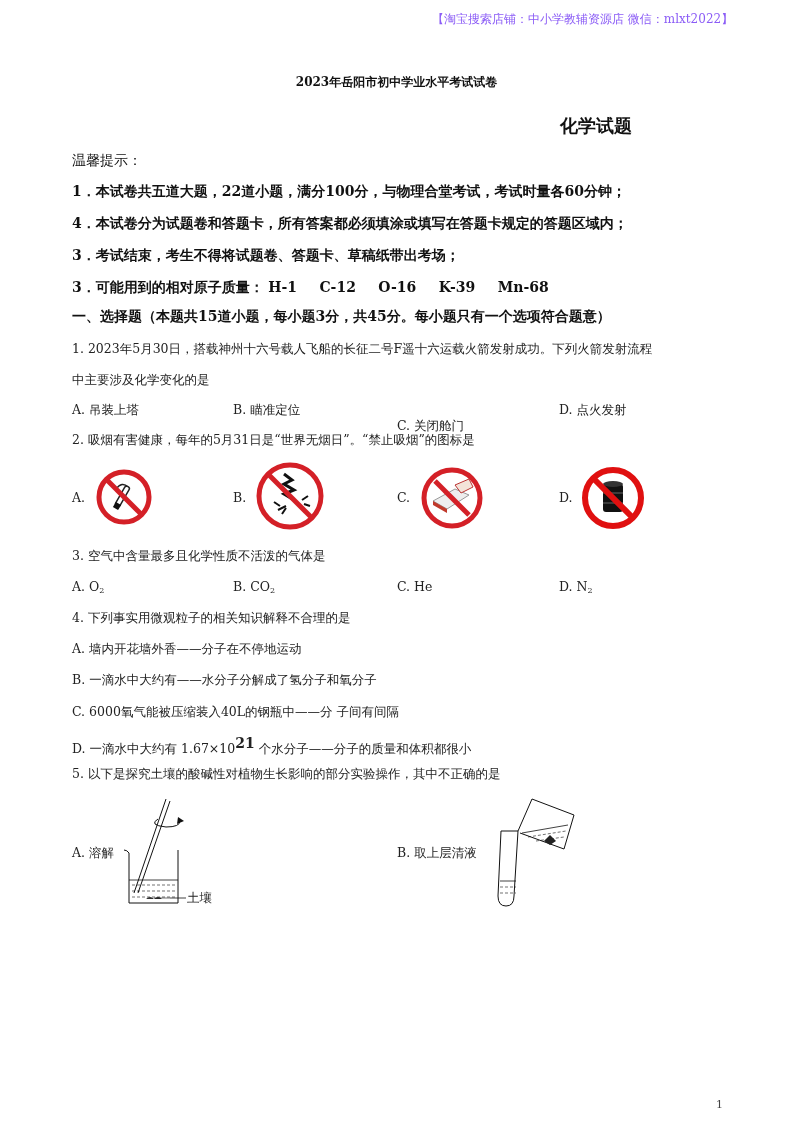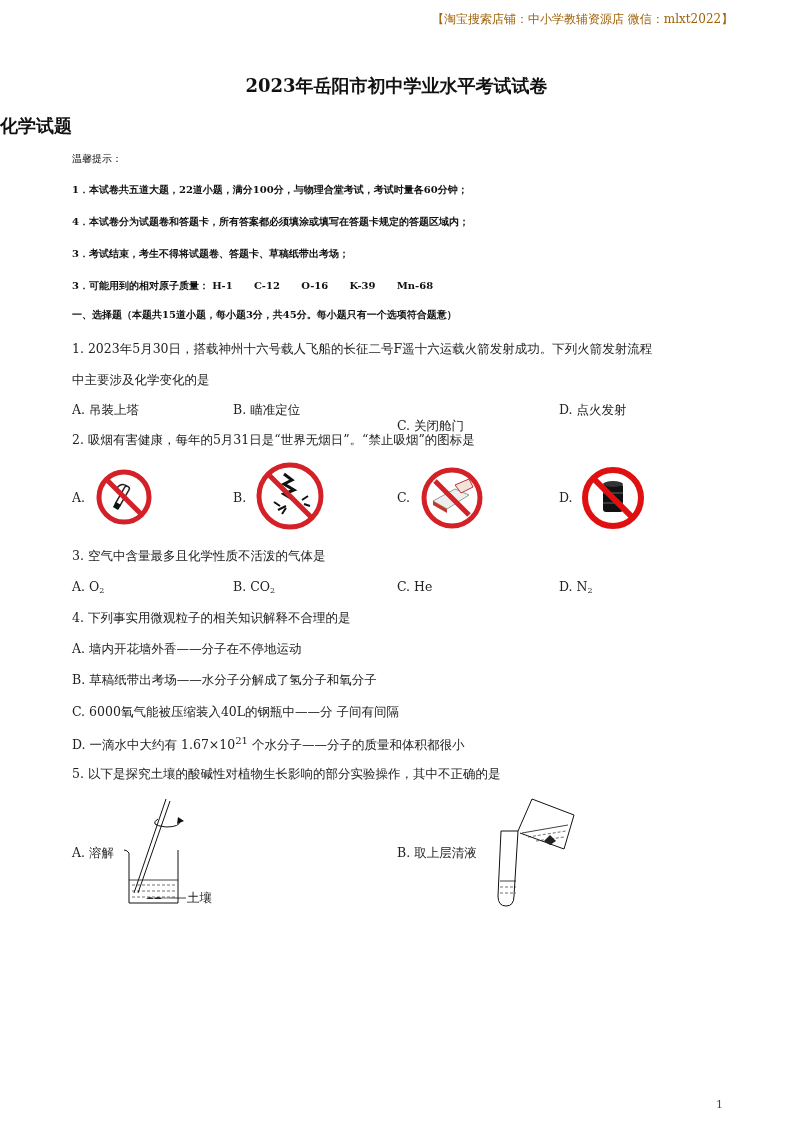--- a/index.html
+++ b/index.html
@@ -1,28 +1,28 @@
 <!DOCTYPE html>
 <html><head>
 <meta charset="utf-8">
 <style>
   html, body { margin: 0; padding: 0; background: #ffffff; }
   body { width: 793px; height: 1122px; position: relative; overflow: hidden;
          font-family: "DejaVu Serif", "Liberation Serif", serif; color: #111; }
   .abs { position: absolute; white-space: nowrap; }
-  .header-note { top: 11px; left: 432px; font-size: 12px; color: #a16207; }
-  .title1 { top: 74px; left: 0; width: 793px; text-align: center; font-size: 18px; font-weight: bold; }
-  .title2 { top: 114px; left: 0; width: 632px; text-align: left; font-size: 18px; font-weight: bold; }
-  .line { left: 72px; font-size: 10px; }
+  .header-note { top: 11px; left: 432px; font-size: 12px; color: #8b5cf6; }
+  .title1 { top: 74px; left: 0; width: 793px; text-align: center; font-size: 12px; font-weight: bold; }
+  .title2 { top: 114px; left: 0; width: 632px; text-align: right; font-size: 18px; font-weight: bold; }
+  .line { left: 72px; font-size: 14px; }
   .bold { font-weight: bold; }
   .q { left: 72px; font-size: 12.5px; color: #222; }
   .opt { font-size: 12.5px; color: #222; }
   .mass span { margin-right: 18px; font-weight: bold; }
   sub { font-size: 8px; vertical-align: -2px; }
-  sup { font-size: 10px; vertical-align: 5px; }
+  sup { font-size: 14px; vertical-align: 5px; font-weight: bold; }
   .sign { position: absolute; }
   .page-num { top: 1098px; left: 716px; font-size: 11px; color: #444; }
 </style>
 </head>
 <body>
 
 <div class="abs header-note">【淘宝搜索店铺：中小学教辅资源店  微信：mlxt2022】</div>
 
 <div class="abs title1">2023年岳阳市初中学业水平考试试卷</div>
 <div class="abs title2">化学试题</div>
@@ -87,21 +87,21 @@
 </svg>
 
 <div class="abs q" style="top:548px;text-align:center;">3. 空气中含量最多且化学性质不活泼的气体是</div>
 <div class="abs opt" style="top:579px; left:72px;"><span>A. O</span><sub>2</sub></div>
 <div class="abs opt" style="top:579px; left:233px;"><span>B. CO</span><sub>2</sub></div>
 <div class="abs opt" style="top:579px; left:397px;"><span>C. He</span></div>
 <div class="abs opt" style="top:579px; left:559px;"><span>D. N</span><sub>2</sub></div>
 
 <div class="abs q" style="top:610px;">4. 下列事实用微观粒子的相关知识解释不合理的是</div>
 <div class="abs opt" style="top:641px; left:72px;">A.  墙内开花墙外香——分子在不停地运动</div>
-<div class="abs opt" style="top:672px; left:72px;">B.  草稿纸带出考场——水分子分解成了氢分子和氧分子</div>
+<div class="abs opt" style="top:672px; left:72px;">B.  一滴水中大约有——水分子分解成了氢分子和氧分子</div>
 <div class="abs opt" style="top:704px; left:72px;">C. 6000氧气能被压缩装入40L的钢瓶中——分  子间有间隔</div>
 <div class="abs opt" style="top:735px; left:72px;"><span>D.  一滴水中大约有 1.67×10</span><sup>21</sup><span> 个水分子——分子的质量和体积都很小</span></div>
 
 <div class="abs q" style="top:766px;">5. 以下是探究土壤的酸碱性对植物生长影响的部分实验操作，其中不正确的是</div>
 
 <div class="abs opt" style="top:845px; left:72px;">A.  溶解</div>
 <svg class="sign" style="left:120px; top:795px;" width="110" height="115" viewBox="0 0 110 115">
   <path d="M4 55 q3 0 5 3 L9 108 L58 108 L58 55" fill="none" stroke="#111" stroke-width="1"></path>
   <line x1="9" y1="85" x2="58" y2="85" stroke="#111" stroke-width="0.8"></line>
   <line x1="12" y1="90" x2="56" y2="90" stroke="#111" stroke-width="0.6" stroke-dasharray="3,2"></line>

